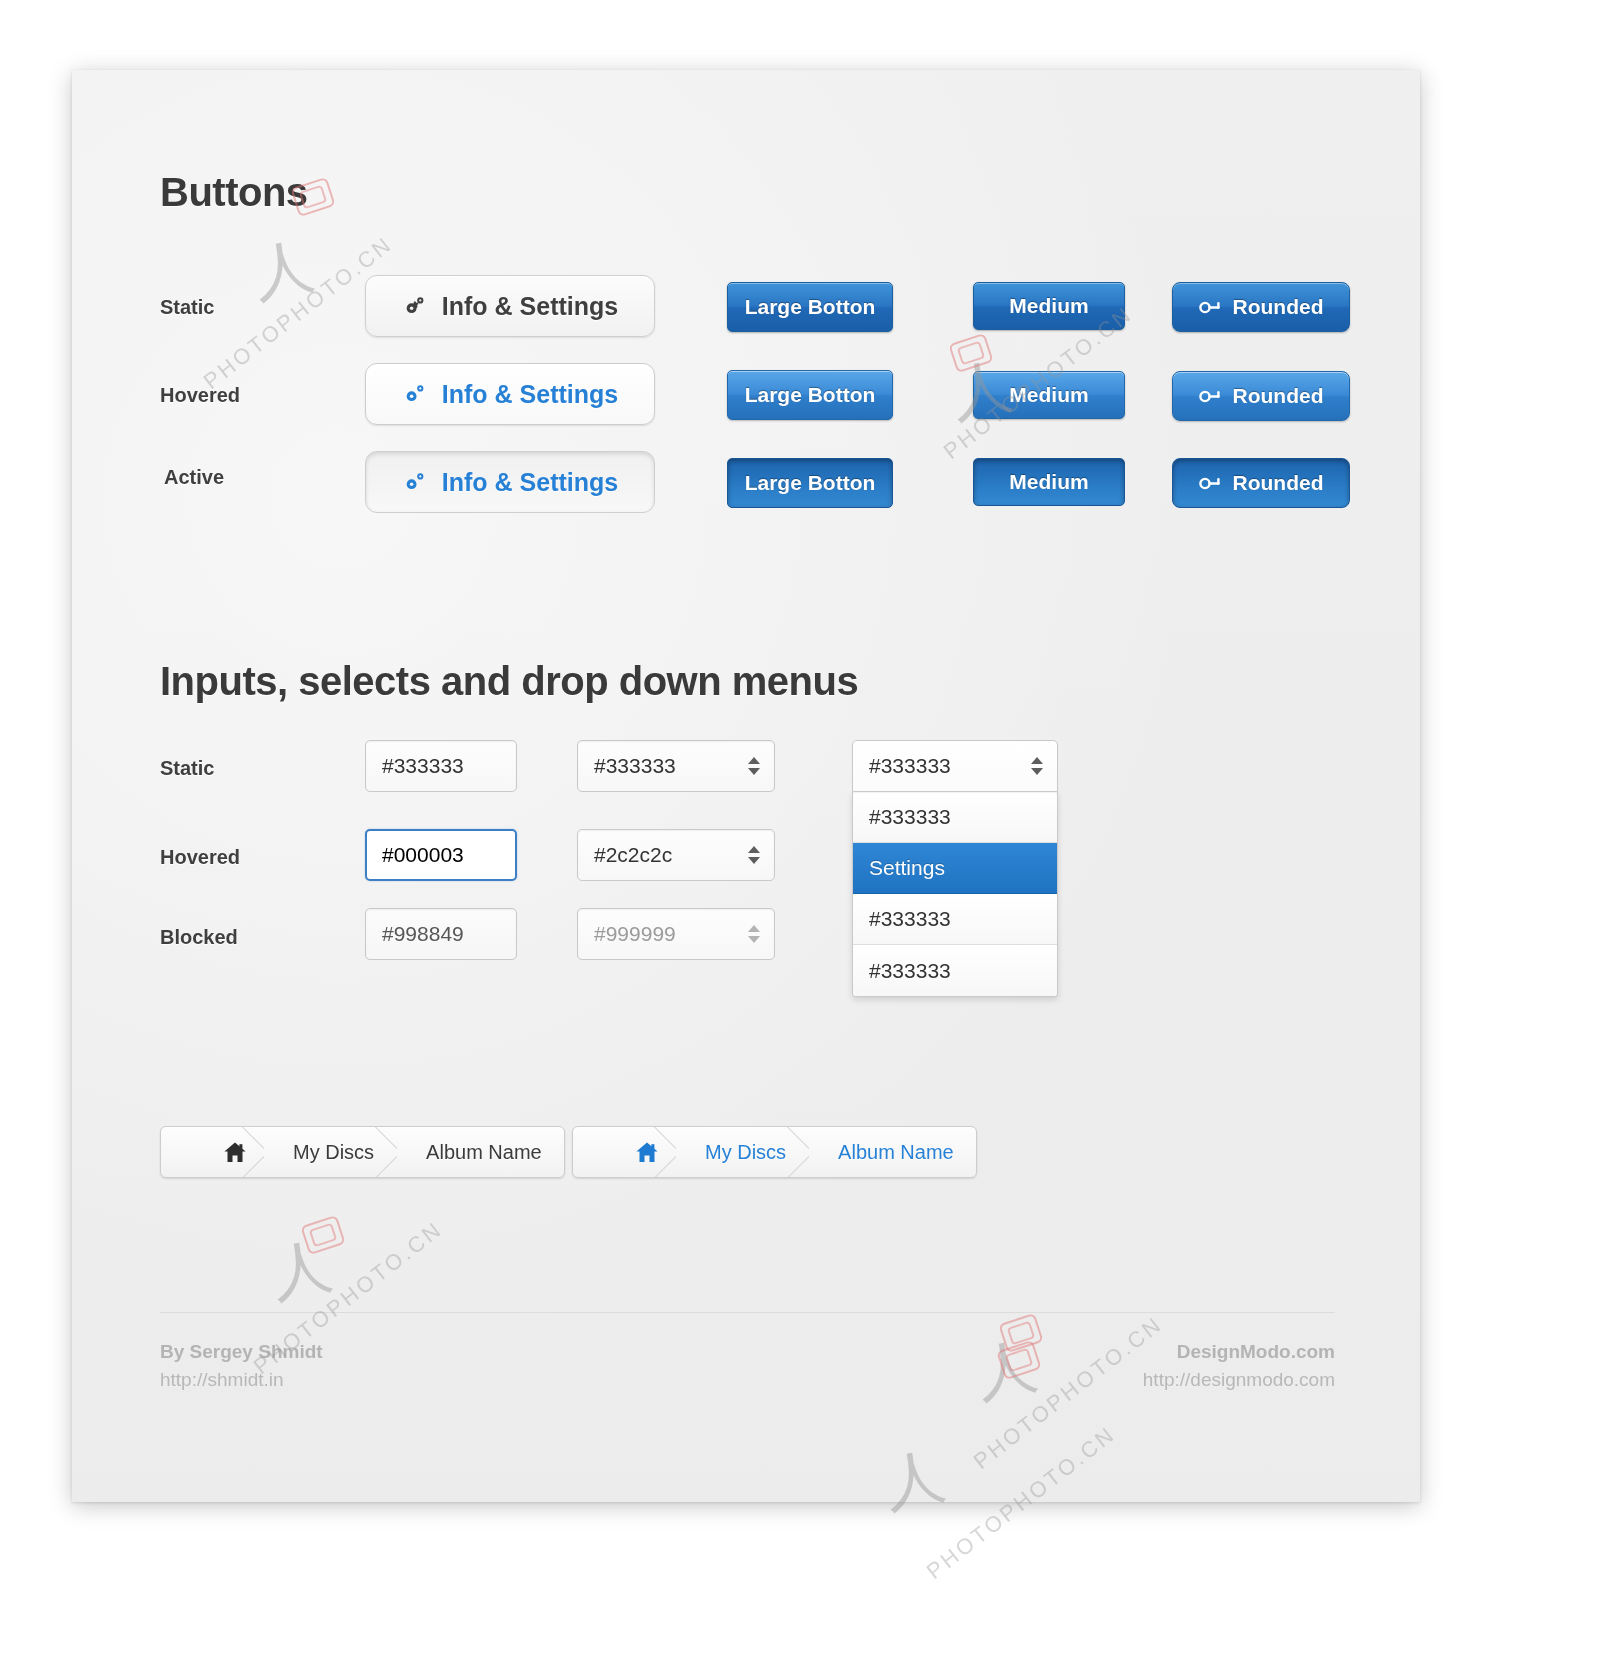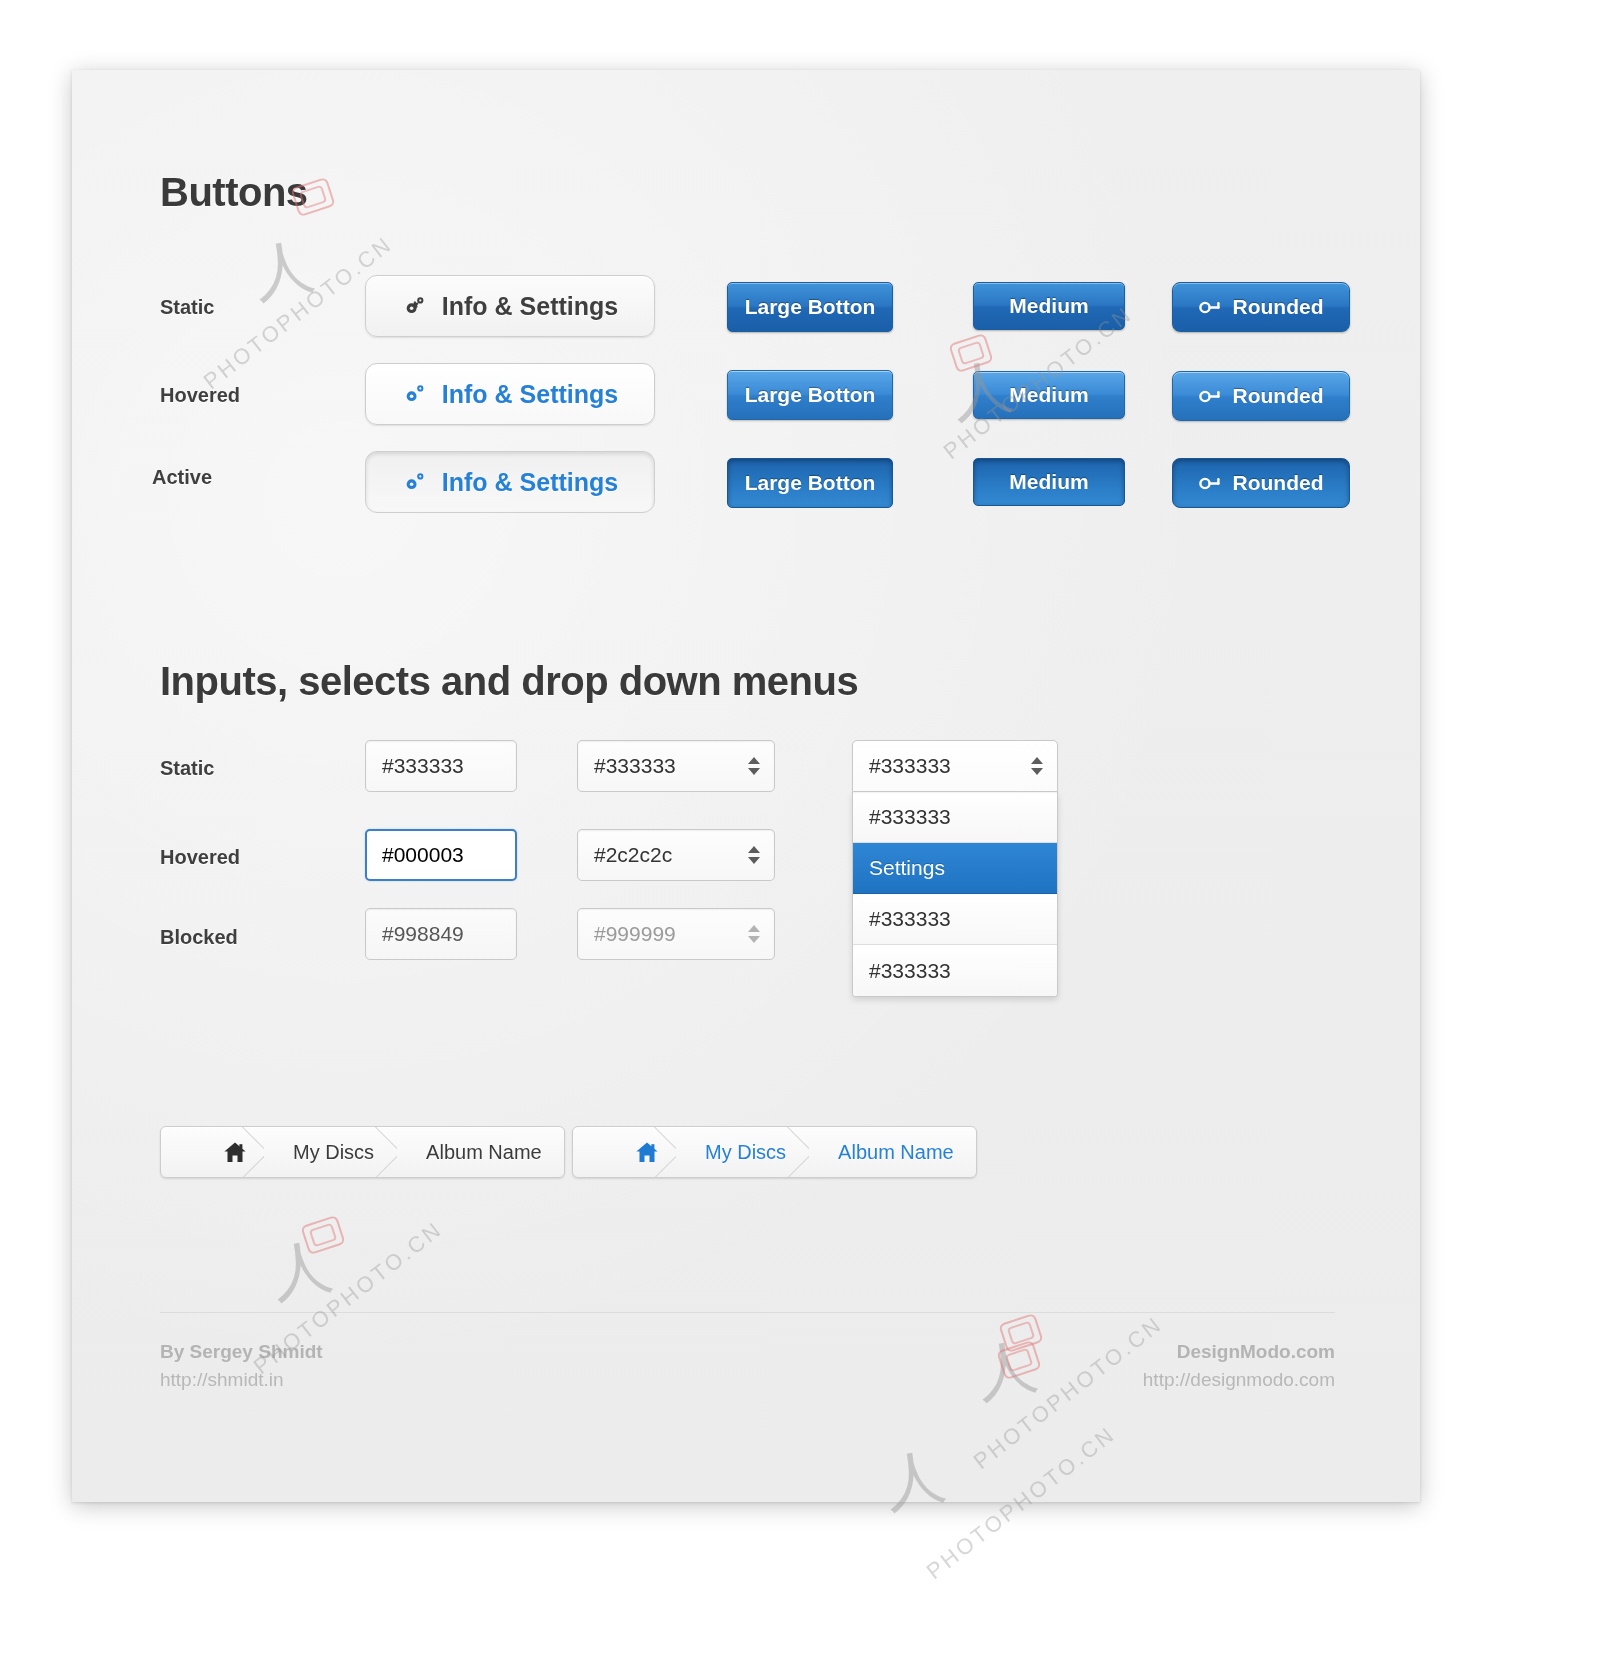--- a/index.html
+++ b/index.html
@@ -327,21 +327,21 @@
 </head>
 <body>
 
 <div id="stage">
   <div class="sheet">
 
     <div class="h1 buttons-title">Buttons</div>
 
     <div class="row-label" style="left:88px; top:226px;">Static</div>
     <div class="row-label" style="left:88px; top:314px;">Hovered</div>
-    <div class="row-label" style="left:80px; top:396px;">Active</div>
+    <div class="row-label" style="left:92px; top:396px;">Active</div>
 
     <div class="btn btn-light state-static" style="left:293px; top:205px;">
       <span class="icon gear-icon">
         <svg width="26" height="26" viewBox="0 0 26 26" aria-hidden="true">
           <g fill="currentColor">
             <path d="M10.2 11.1l1.7-.6-.2-1.8 1.6-.5.9 1.5 1.7-.3.5 1.7-1.3 1.2.5 1.6-1.4 1-1.4-1.1-1.6.7-1-1.4-1.7.1z"></path>
             <circle cx="9.6" cy="15.2" r="4.9"></circle>
             <circle cx="9.6" cy="15.2" r="1.8" fill="#f1f1f1"></circle>
             <path d="M9.6 8.6l1.3.3.6-1.2 1.2.6-.2 1.3 1.2.7-.8 1.1.6 1.2-1.3.3-.1 1.4-1.3-.4-.9 1-.9-1-1.3.4-.1-1.4-1.3-.3.6-1.2-.8-1.1 1.2-.7-.2-1.3 1.2-.6.6 1.2z" opacity="0"></path>
             <circle cx="18.3" cy="7.4" r="3.1"></circle>

